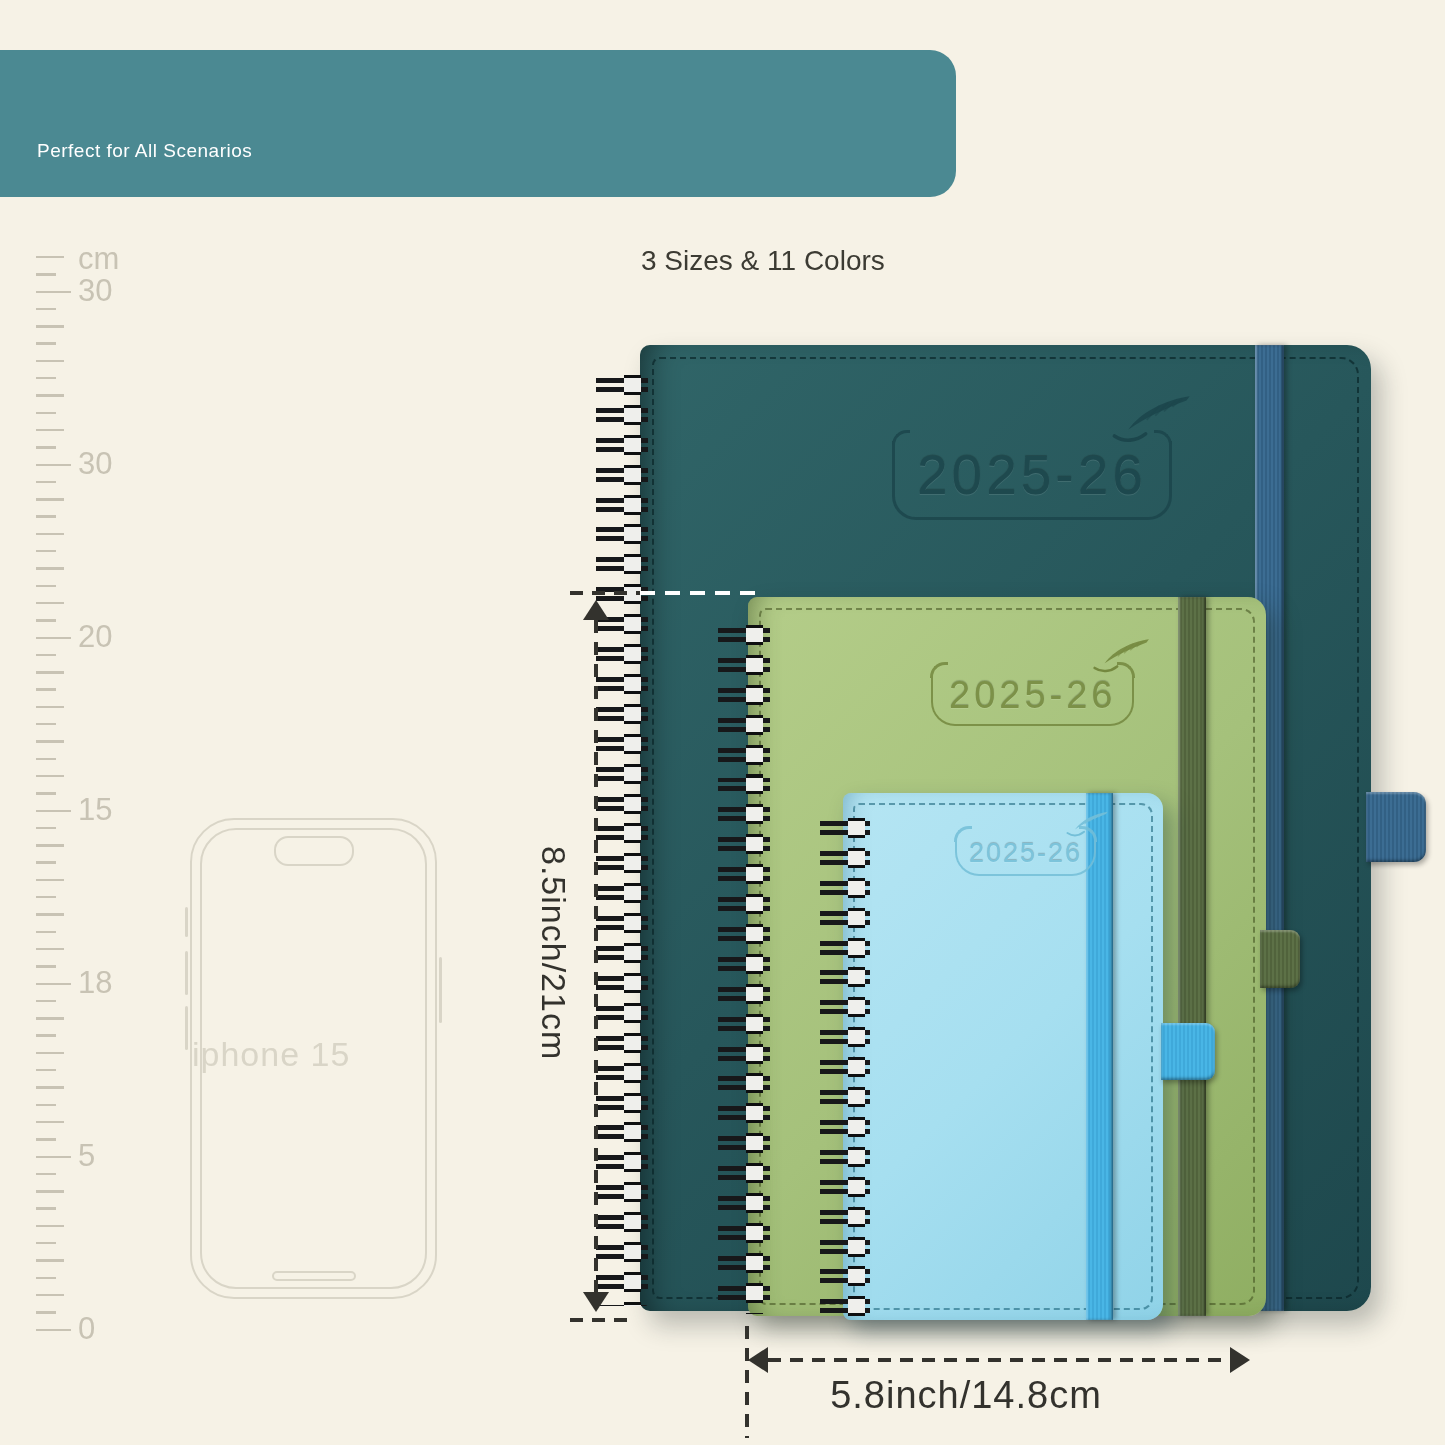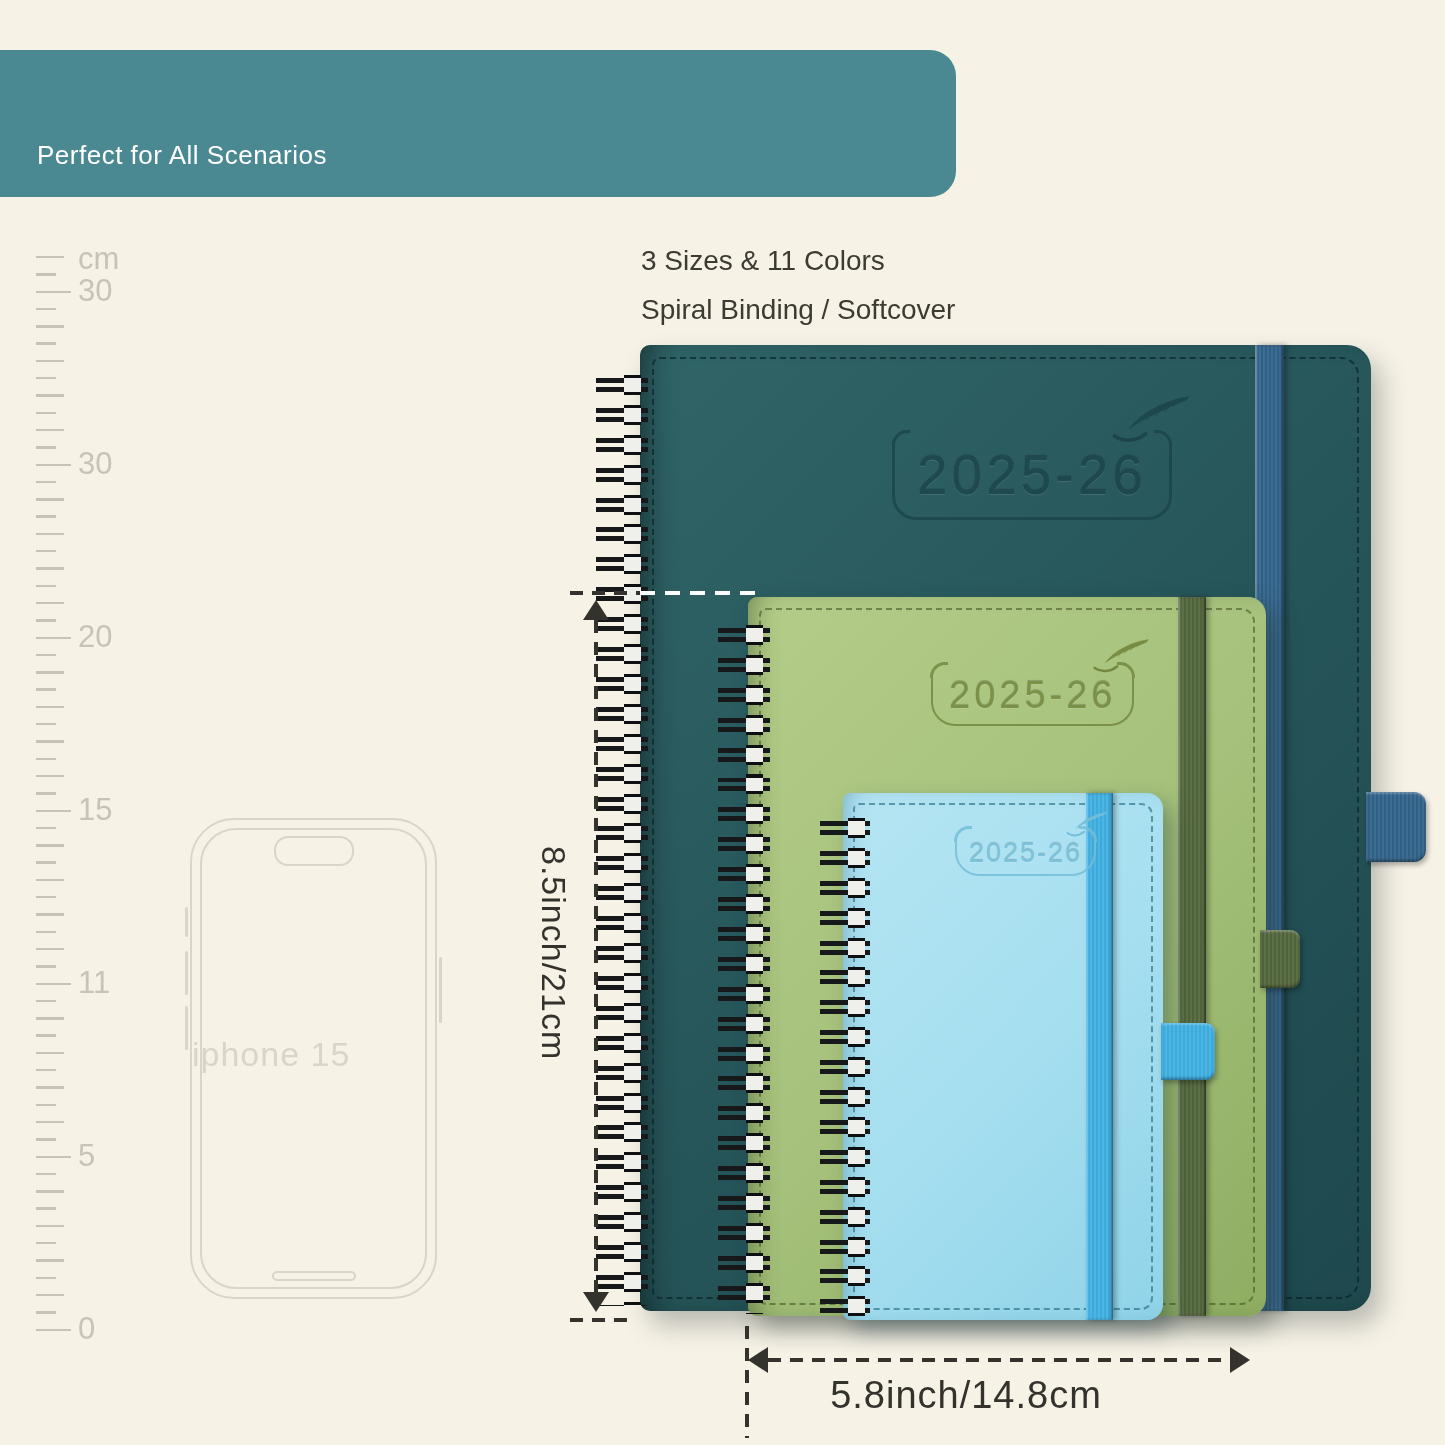--- a/index.html
+++ b/index.html
@@ -15,21 +15,21 @@
     left:0;top:50px;width:956px;height:147px;
     background:var(--banner,#4b8992);
     border-radius:0 26px 26px 0;
     color:var(--title-text,#fff);
   }
   .banner h1{
     margin:0;position:absolute;left:35px;top:16px;
     font-size:46px;font-weight:bold;letter-spacing:1px;white-space:nowrap;
   }
   .banner .sub{
-    position:absolute;left:37px;top:90px;font-size:26px;letter-spacing:.5px;
+    position:absolute;left:37px;top:90px;font-size:19px;letter-spacing:.5px;
   }
 
   
   .features{left:641px;top:236px;color:var(--body-text,#3c3b33);font-size:28px;line-height:49px;}
 
   
   .ruler{left:36px;top:256px;width:160px;height:1082px;text-align:center;}
   .ruler .t-all,.ruler .t-cm,.ruler .t-five{position:absolute;top:0;bottom:0;left:0;}
   .ruler .t-all{width:20px;background:repeating-linear-gradient(to bottom,var(--ruler,#c8c3b4) 0 2.4px,transparent 2.4px 17.3px);}
   .ruler .t-cm{width:28px;background:repeating-linear-gradient(to bottom,var(--ruler,#c8c3b4) 0 2.4px,transparent 2.4px 34.6px);}
@@ -154,33 +154,32 @@
 </style>
 </head>
 <body>
 
 <div class="abs banner">
   <div class="sub">Perfect for All Scenarios</div>
 </div>
 
 <div class="abs features">
   <div>3 Sizes &amp; 11 Colors</div>
-  <div>Spiral Binding / Softcover</div>
 </div>
 
 <div class="abs ruler">
   <div class="t-all"></div>
   <div class="t-cm"></div>
   <div class="t-five"></div>
   <span class="r-label r-unit">cm</span>
   <span class="r-label" style="top:18px">30</span>
   <span class="r-label" style="top:191px">30</span>
   <span class="r-label" style="top:364px">20</span>
   <span class="r-label" style="top:537px">15</span>
-  <span class="r-label" style="top:710px">11</span>
+  <span class="r-label" style="top:710px">18</span>
   <span class="r-label" style="top:883px">5</span>
   <span class="r-label" style="top:1056px">0</span>
 </div>
 
 <div class="abs phone">
   <div class="screen"></div>
   <div class="island"></div>
   <div class="slot"></div>
   <div class="btn bl1"></div>
   <div class="btn bl2"></div>

